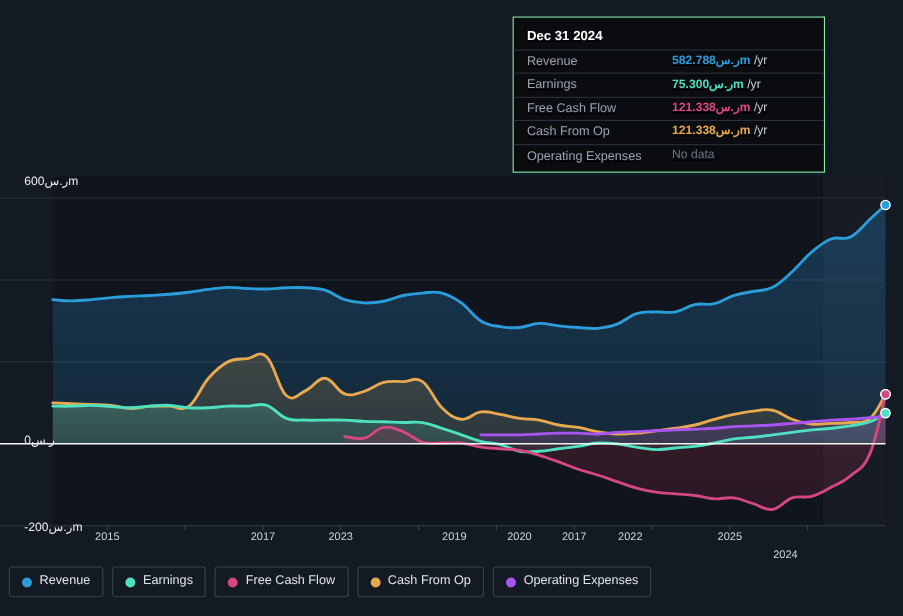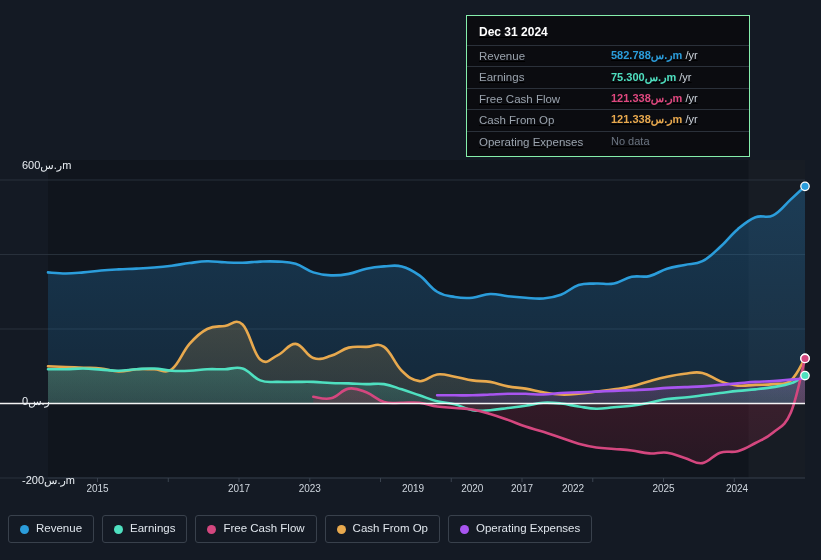--- a/index.html
+++ b/index.html
@@ -175,21 +175,21 @@
   <div id="x-axis-labels">
       <div class="x-label" style="left: 97.5234px;">2015</div>
       <div class="x-label" style="left: 168.271px; margin-top: 38px;">2016</div>
       <div class="x-label" style="left: 239.019px;">2017</div>
       <div class="x-label" style="left: 309.766px;">2023</div>
       <div class="x-label" style="left: 393px; margin-left: 20px;">2019</div>
       <div class="x-label" style="left: 451.262px; margin-left: 21px;">2020</div>
       <div class="x-label" style="left: 522.009px;">2017</div>
       <div class="x-label" style="left: 573px;">2022</div>
       <div class="x-label" style="left: 663.505px;">2025</div>
-      <div class="x-label" style="left: 737px;">2024</div>
+      <div class="x-label" style="left: 714px; margin-top: 16px;">2024</div>
     </div>
 
   <div id="tooltip-card">
     <div id="tooltip-date">Dec 31 2024</div>
     <div id="tooltip-rows">
         <div class="tt-row">
           <div class="tt-key">Revenue</div>
           <div class="tt-val"><span class="tt-num" style="color: rgb(43, 157, 219);">582.788ر.سm</span><span class="tt-unit"> /yr</span></div>
         </div>
         <div class="tt-row">

